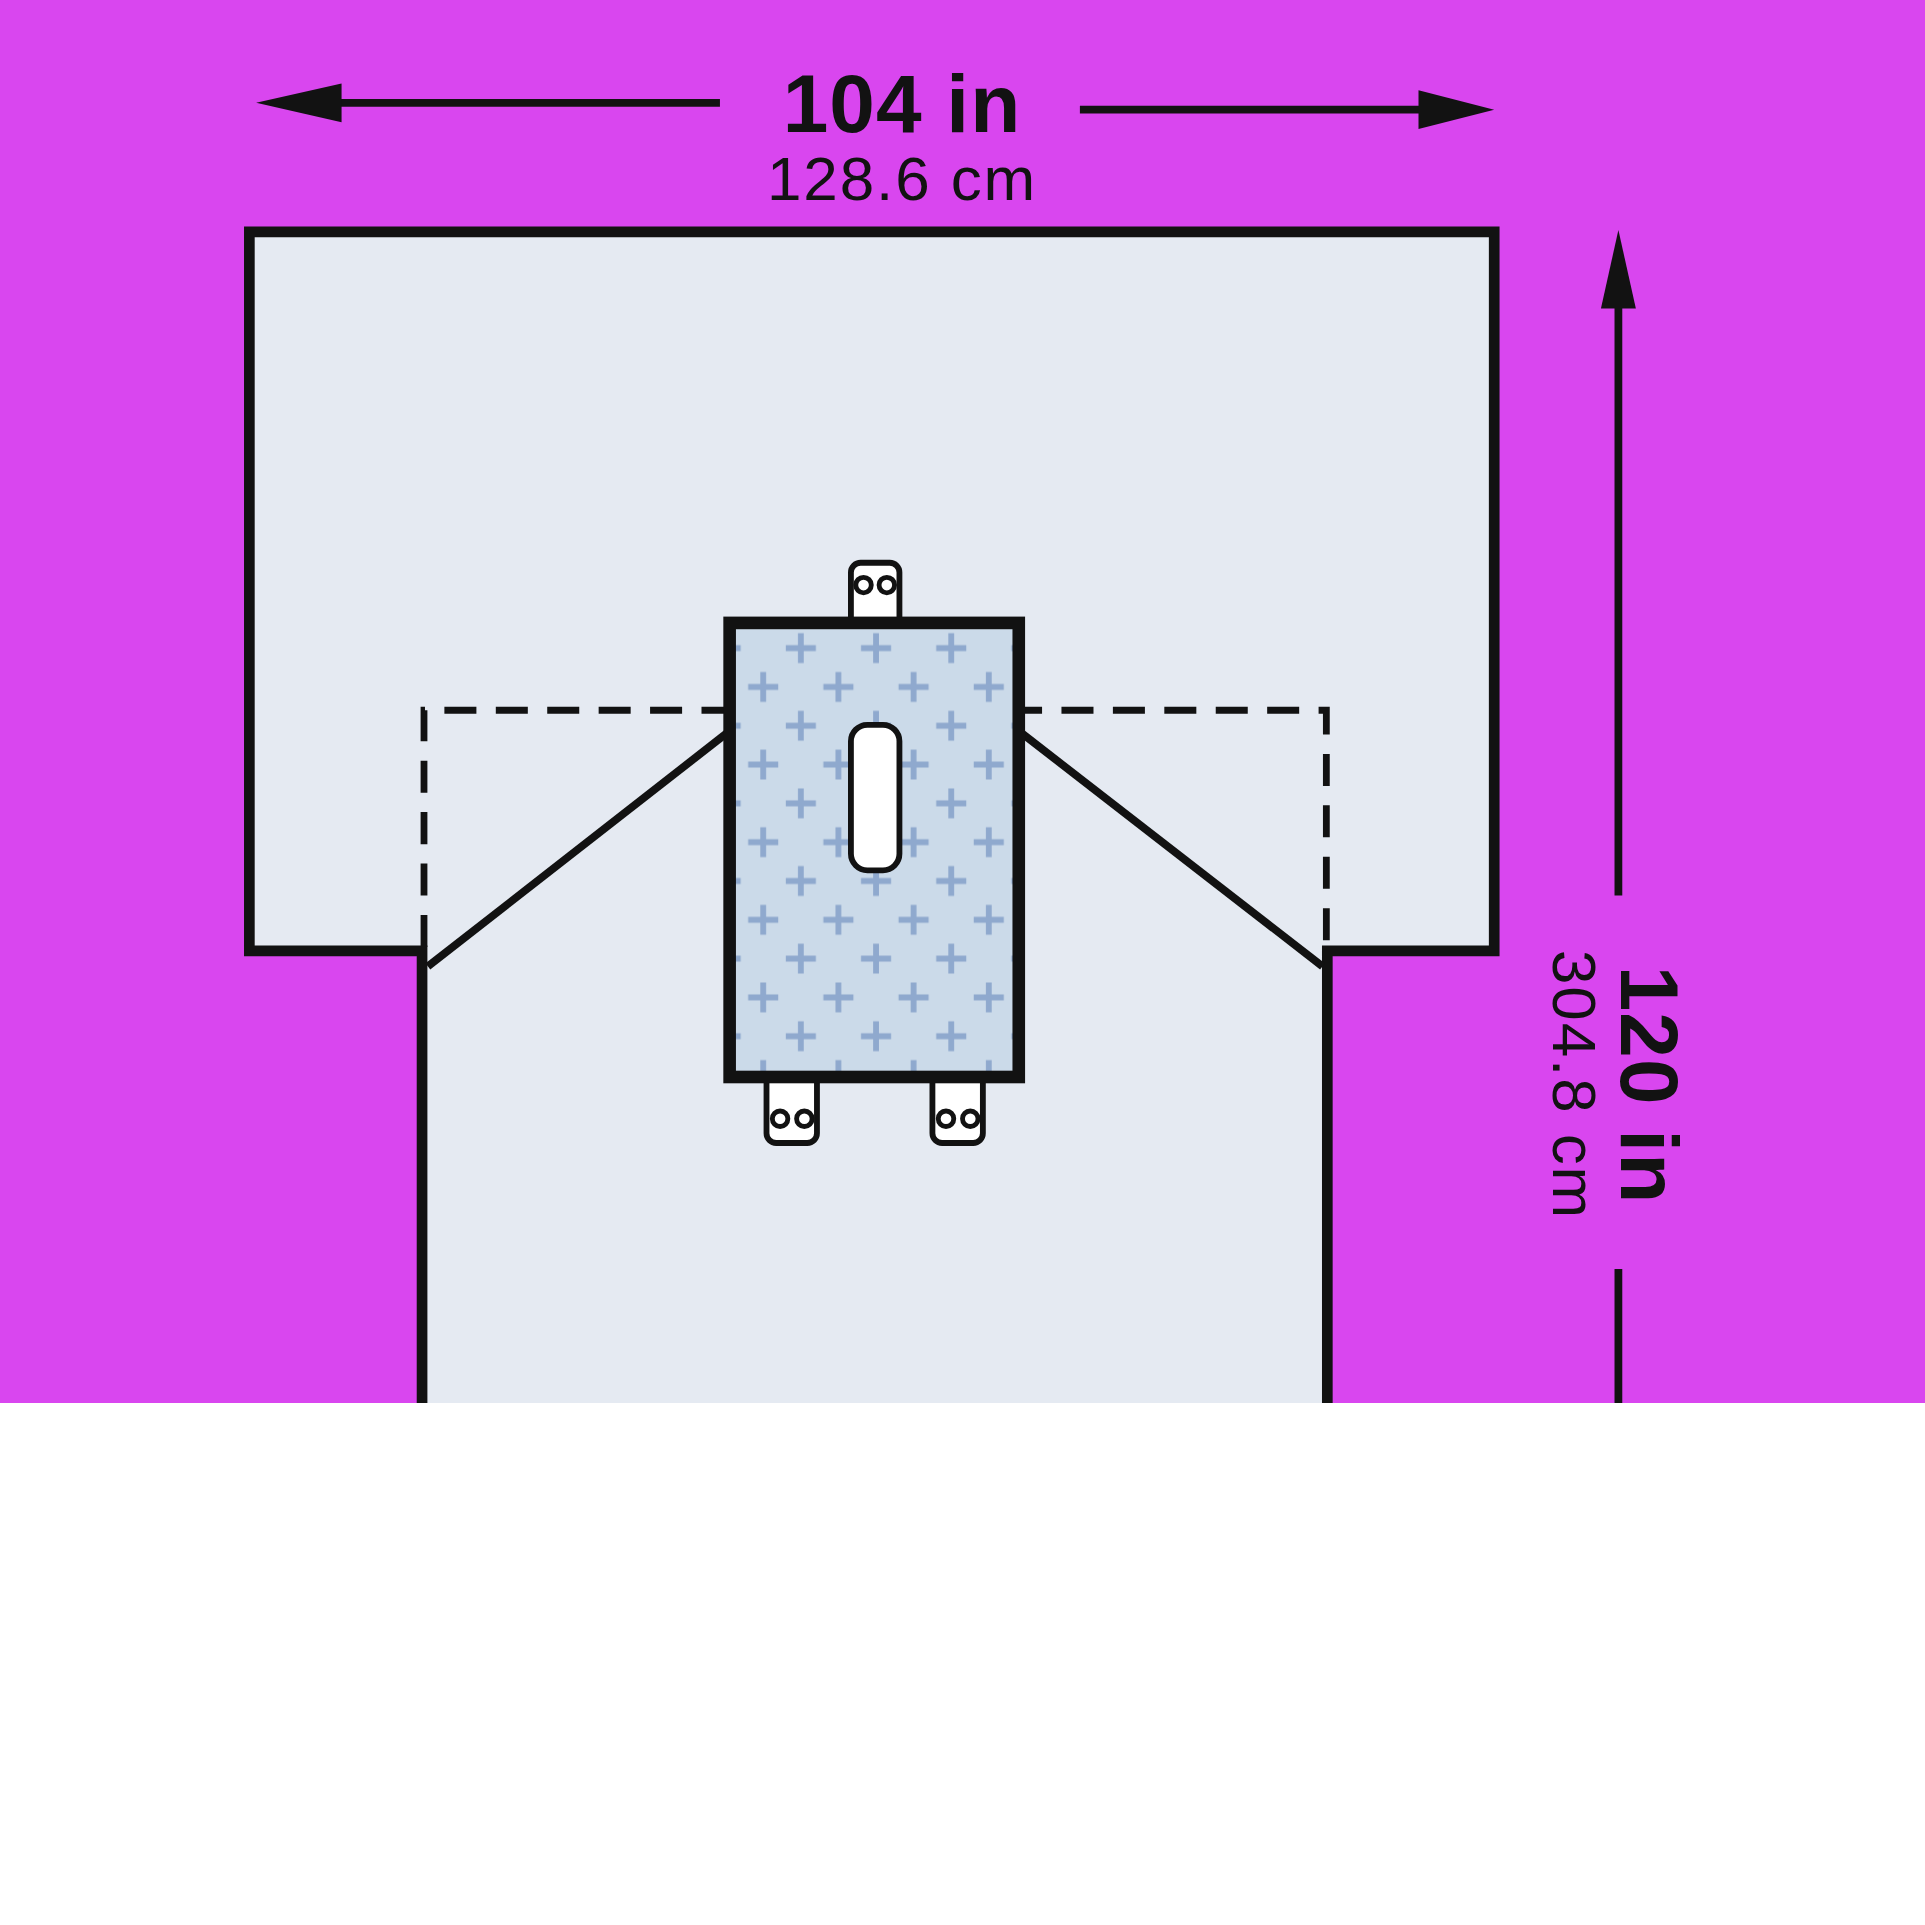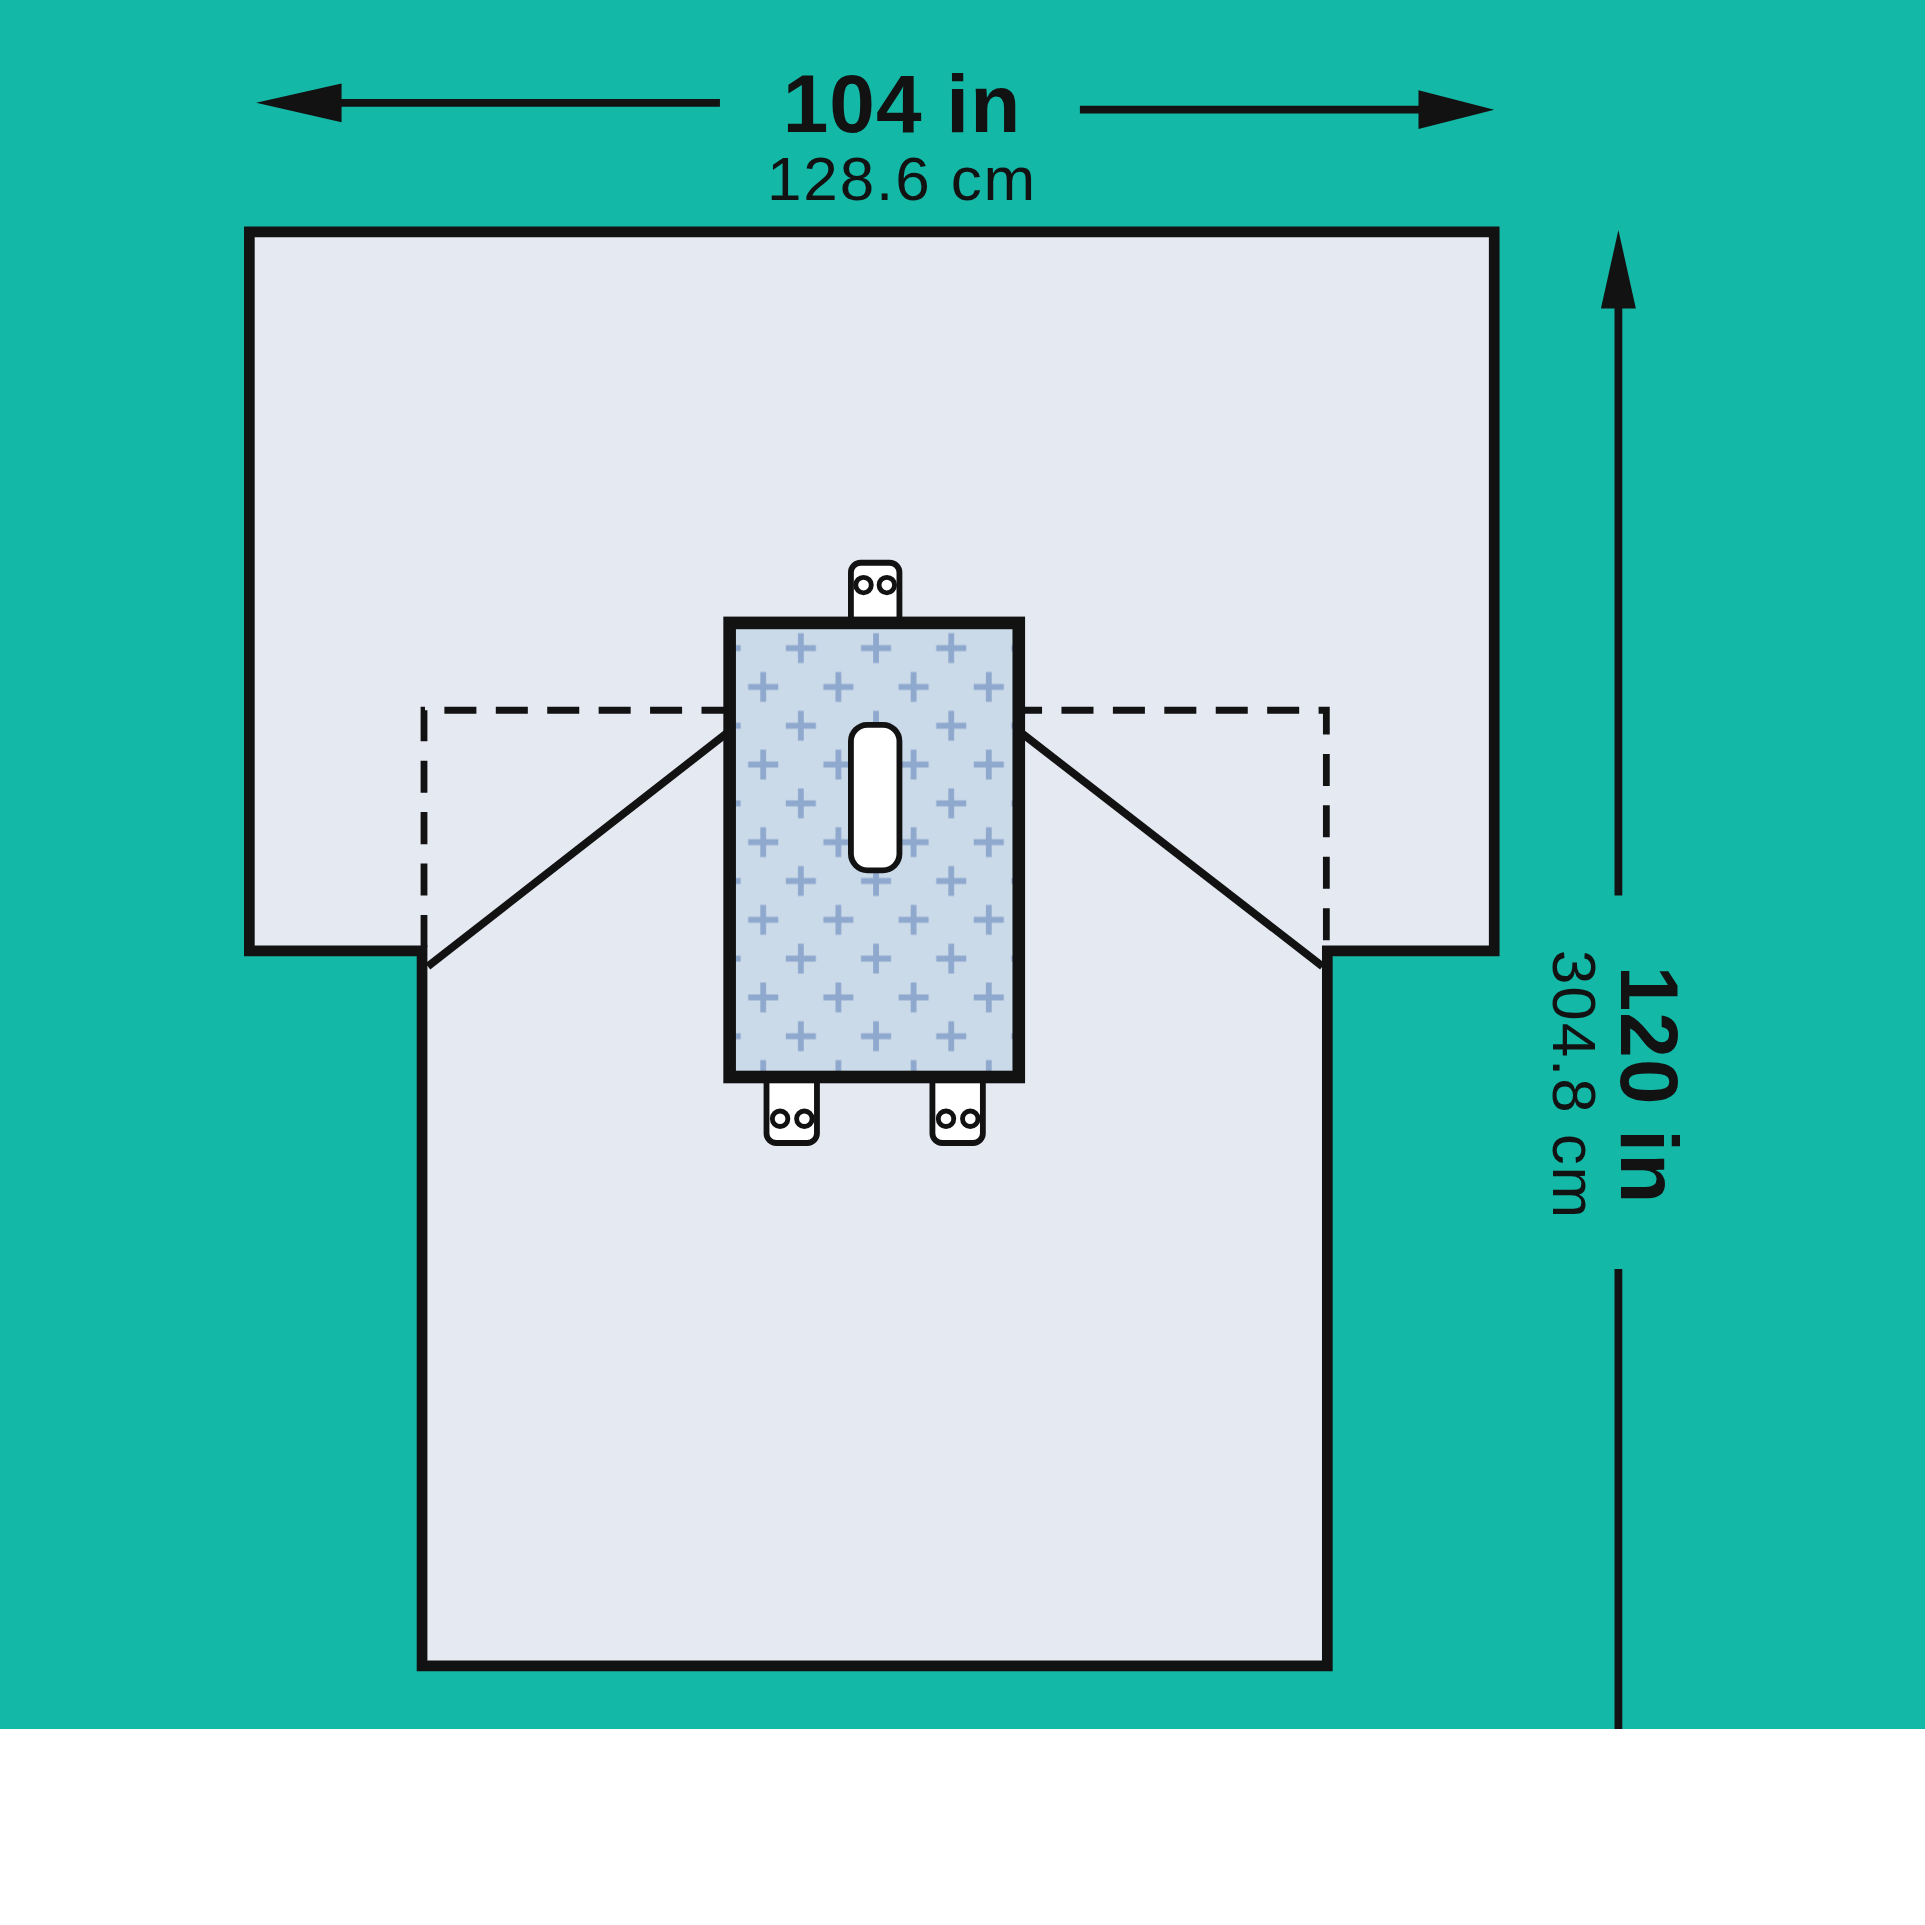--- a/index.html
+++ b/index.html
@@ -1,19 +1,19 @@
 <!DOCTYPE html>
 <html><head>
 <meta charset="utf-8">
 <style>
   html,body{margin:0;padding:0;background:#ffffff;}
   .stage{
     position:relative;
-    width:1925px;height:1729px;
-    background:#14b8a6;
+    width:1925px;height:1403px;
+    background:#d946ef;
     overflow:hidden;
     font-family:"Liberation Sans",sans-serif;
     color:#121212;
   }
   .stage svg{position:absolute;left:0;top:0;width:1925px;height:1925px;}
   .outline{stroke:#121212;}
   .arrow-line{stroke:#121212;stroke-width:8;}
   .arrow-head{fill:#121212;stroke:none;}
   .dash-line{stroke:#121212;stroke-width:7;fill:none;stroke-dasharray:33 20;}
   .diag-line{stroke:#121212;stroke-width:8;}

